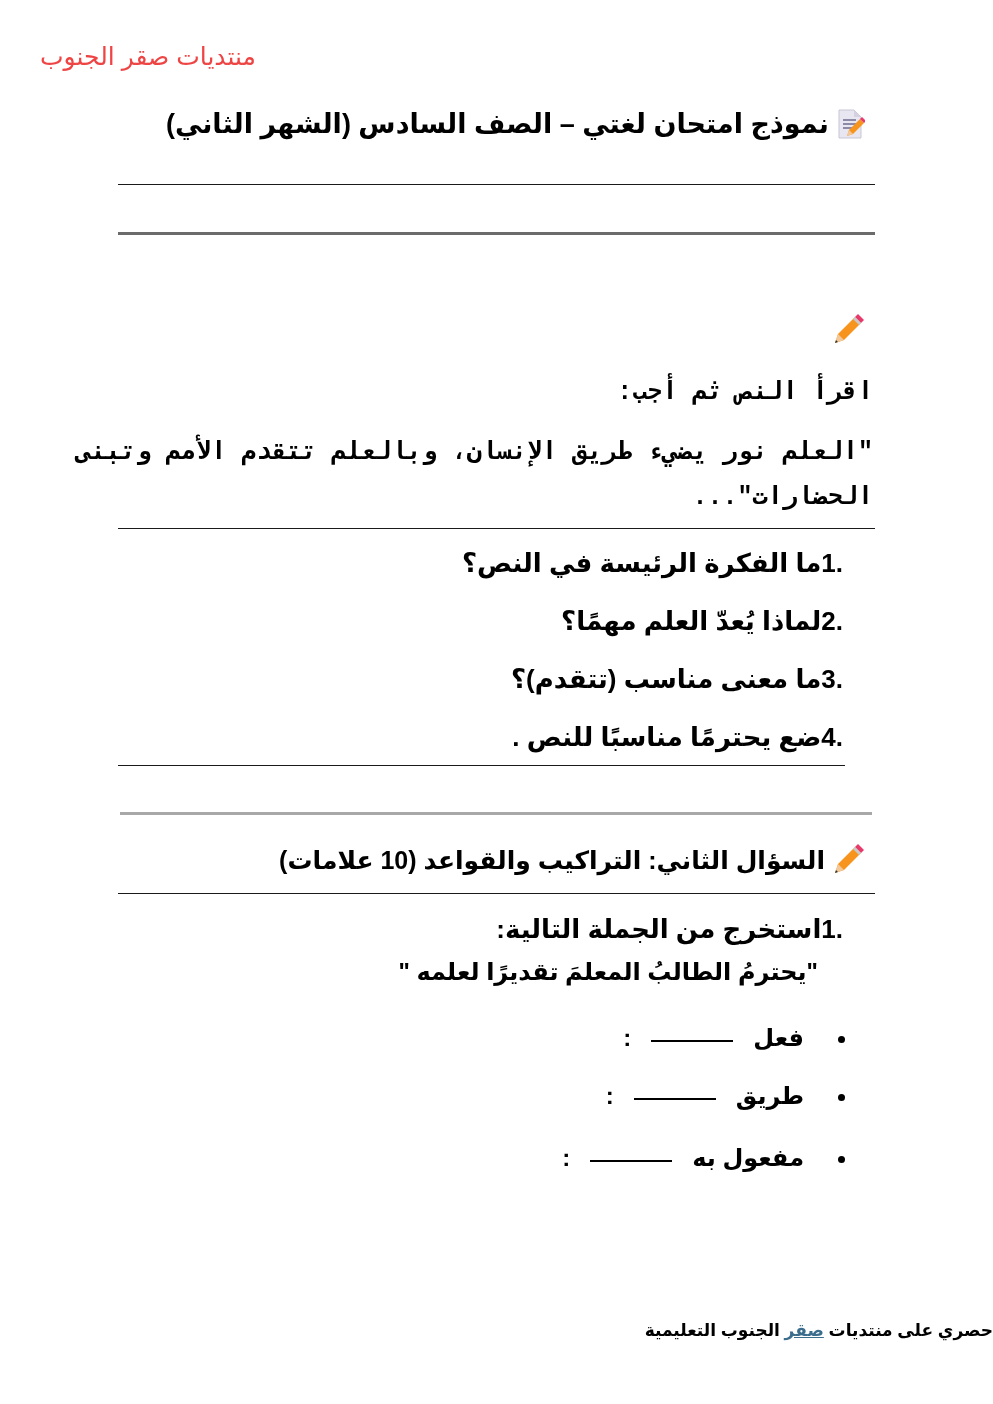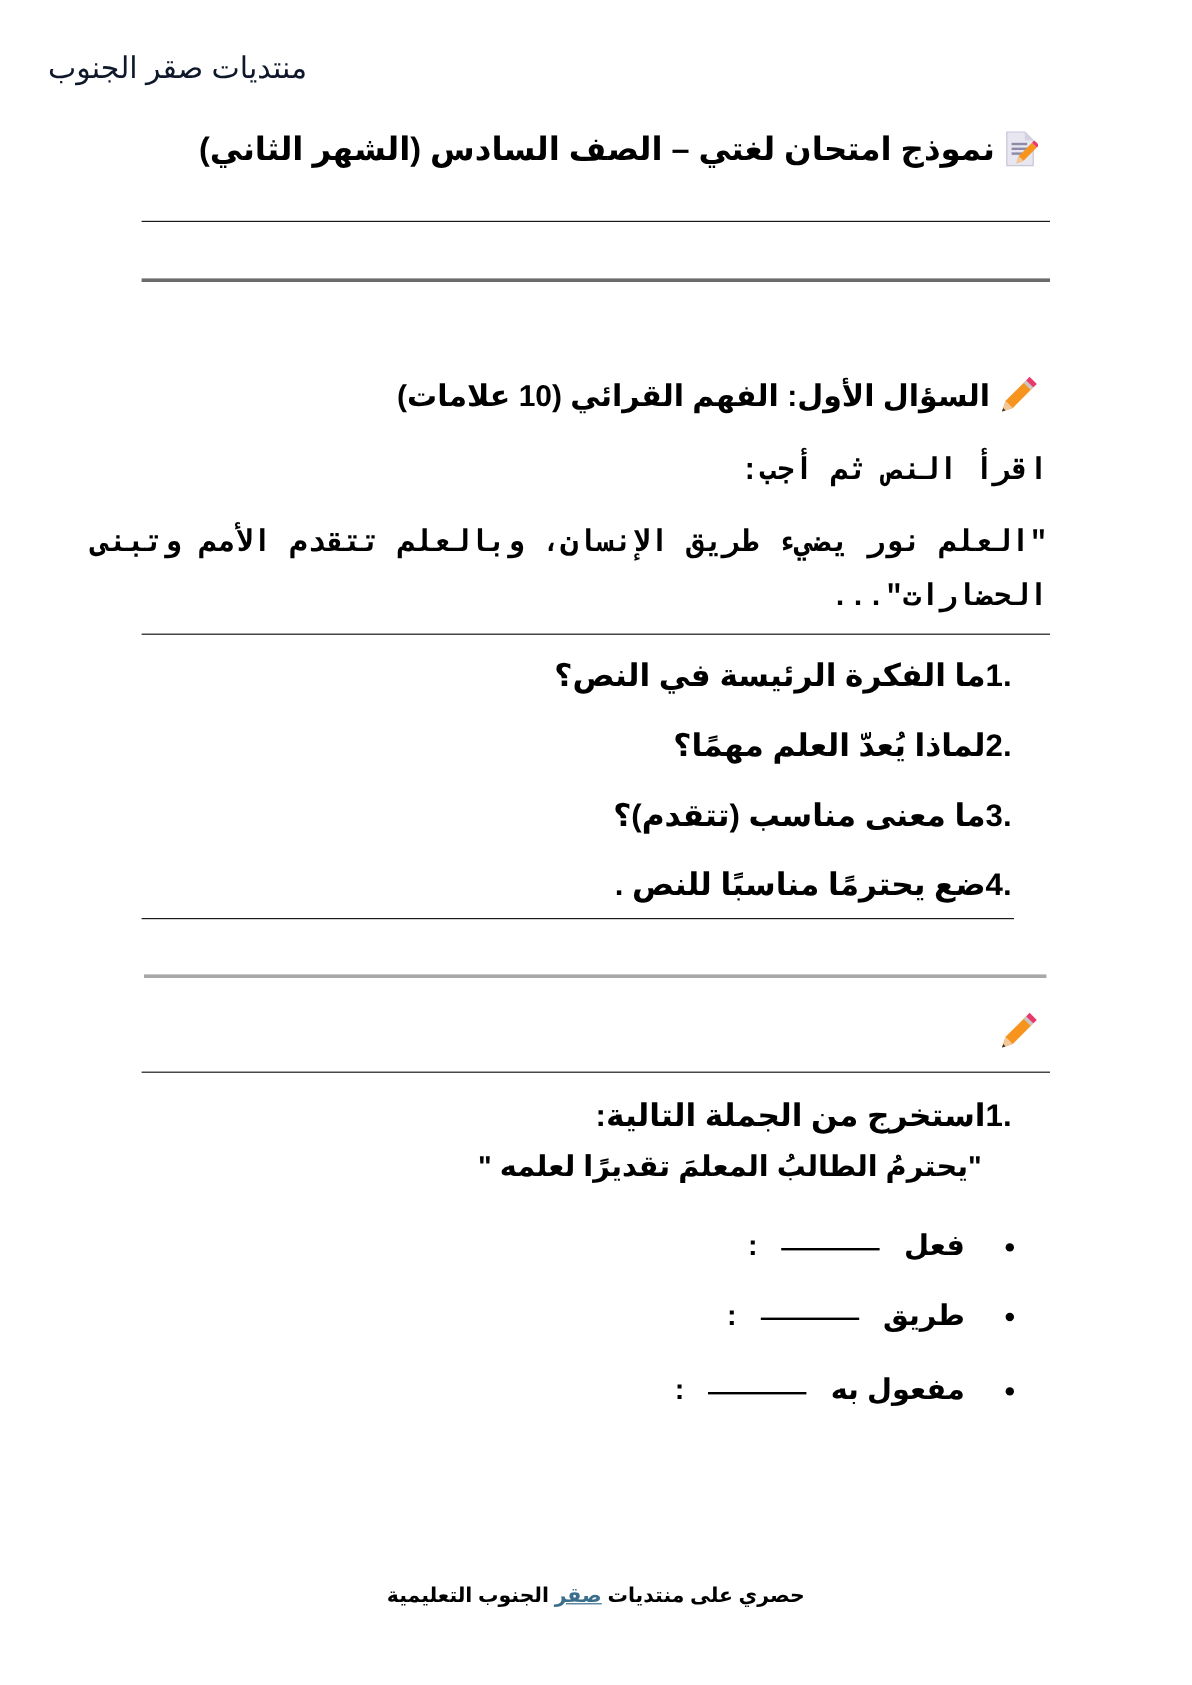--- a/index.html
+++ b/index.html
@@ -3,38 +3,38 @@
   <meta charset="utf-8">
   <style>
     html, body { margin: 0; padding: 0; background: #ffffff; }
     body {
       width: 993px; height: 1404px; position: relative; overflow: hidden;
       font-family: "Liberation Sans", "DejaVu Sans", sans-serif; color: #000;
     }
     .abs { position: absolute; }
     .rtl { direction: rtl; text-align: right; }
     .watermark {
-      left: 40px; top: 42px; width: 235px; font-size: 25px; color: #0f172a;
+      left: 40px; top: 42px; width: 235px; font-size: 25px; color: #ef4444;
       direction: rtl; text-align: left; white-space: nowrap;
     }
     .bold { font-weight: bold; }
     .hr-black { left: 118px; width: 757px; height: 0; border-top: 1.5px solid #1a1a1a; }
     .hr-grey { left: 118px; width: 757px; height: 0; border-top: 3px solid #6b6b6b; }
     .hr-light { left: 120px; width: 752px; height: 0; border-top: 3px solid #a8a8a8; }
     .line { right: 120px; white-space: nowrap; font-weight: bold; }
     .h1 { font-size: 27px; top: 108px; display: flex; flex-direction: row-reverse; align-items: center; gap: 6px; right: 128px; }
     .h2 { font-size: 25px; display: flex; flex-direction: row-reverse; align-items: center; gap: 6px; }
     .body-text { font-size: 25px; font-family: Liberation Mono, monospace; }
     .q-item { font-size: 26px; display: flex; flex-direction: row-reverse; align-items: baseline; }
     .q-num { direction: ltr; }
     .bullet-row { font-size: 24px; display: flex; flex-direction: row-reverse; align-items: baseline; gap: 14px; }
     .bullet-dot { width: 7px; height: 7px; border-radius: 50%; background: #000; display: inline-block; margin-left: 20px; transform: translateY(-3px); }
     .blank { display: inline-block; width: 82px; border-bottom: 2px solid #000; transform: translateY(-4px); margin: 0 6px; }
     .footer {
-      left: 0; width: 993px; top: 1320px; text-align: center; font-size: 17px; font-weight: bold; direction: rtl;
+      left: 0; width: 993px; top: 1320px; font-size: 17px; font-weight: bold; direction: rtl;
     }
     .footer a { color: #3b6e8c; text-decoration: underline; }
     svg { display: block; }
   </style>
 </head>
 <body>
 
 <div class="abs watermark">منتديات صقر الجنوب</div>
 
 <div class="abs h1 bold">
@@ -59,21 +59,20 @@
 <div class="abs h2 bold" style="top:313px; right:128px;">
   <span>
     <svg width="34" height="34" viewBox="0 0 34 34">
       <path d="M4 30 l3 -9 l17 -17 l6 6 l-17 17 z" fill="#f7941e"></path>
       <path d="M24 4 l3 -3 l6 6 l-3 3 z" fill="#e8396b"></path>
       <path d="M22 6 l2 -2 l6 6 l-2 2 z" fill="#c8c8c8"></path>
       <path d="M4 30 l3 -9 l6 6 z" fill="#f2c89b"></path>
       <path d="M4 30 l1 -3 l2 2 z" fill="#333"></path>
     </svg>
   </span>
-  <span class="rtl">السؤال الأول: الفهم القرائي (10 علامات)</span>
 </div>
 
 <div class="abs line body-text rtl" style="top:376px;">اقرأ النص ثم أجب:</div>
 <div class="abs line body-text rtl" style="top:436px;">"العلم نور يضيء طريق الإنسان، وبالعلم تتقدم الأمم وتبنى</div>
 <div class="abs line body-text rtl" style="top:481px;">الحضارات"...</div>
 
 <div class="abs hr-black" style="top:528px;"></div>
 
 <div class="abs q-item bold" style="top:548px; right:150px;">
   <span class="q-num">1.</span>
@@ -98,20 +97,21 @@
 <div class="abs h2 bold" style="top:843px; right:128px;">
   <span>
     <svg width="34" height="34" viewBox="0 0 34 34">
       <path d="M4 30 l3 -9 l17 -17 l6 6 l-17 17 z" fill="#f7941e"></path>
       <path d="M24 4 l3 -3 l6 6 l-3 3 z" fill="#e8396b"></path>
       <path d="M22 6 l2 -2 l6 6 l-2 2 z" fill="#c8c8c8"></path>
       <path d="M4 30 l3 -9 l6 6 z" fill="#f2c89b"></path>
       <path d="M4 30 l1 -3 l2 2 z" fill="#333"></path>
     </svg>
   </span>
+  <span class="rtl">السؤال الثاني: التراكيب والقواعد (10 علامات)</span>
 </div>
 
 <div class="abs hr-black" style="top:893px;"></div>
 
 <div class="abs q-item bold" style="top:914px; right:150px;">
   <span class="q-num">1.</span>
   <span class="rtl">استخرج من الجملة التالية:</span>
 </div>
 <div class="abs line bold rtl" style="top:958px; right:175px; font-size:24px;">"يحترمُ الطالبُ المعلمَ تقديرًا لعلمه "</div>
 

